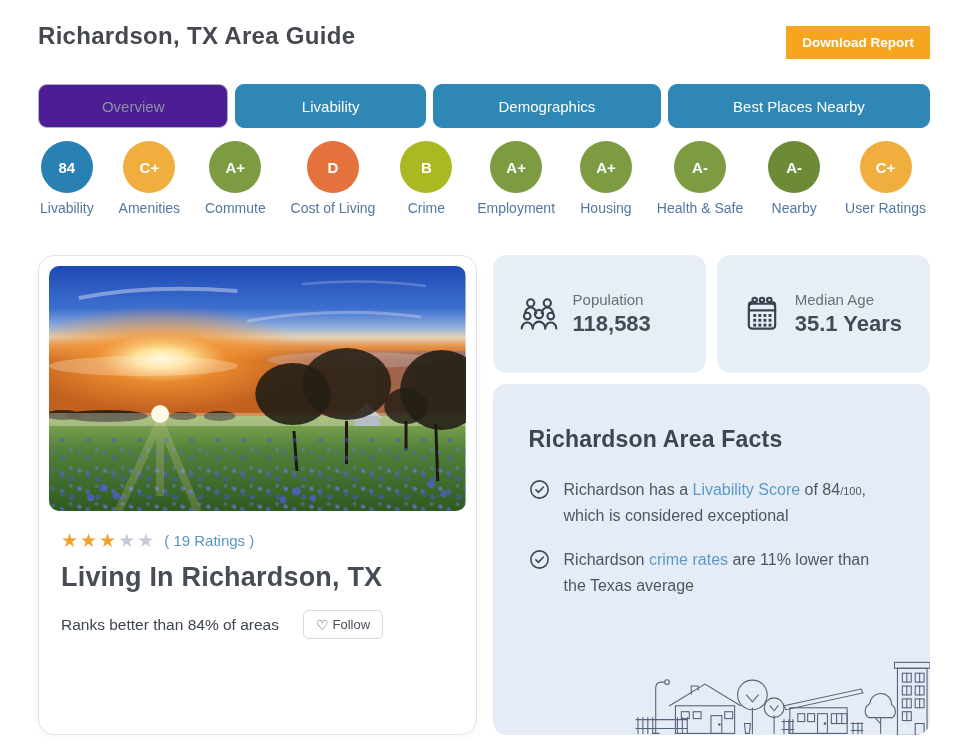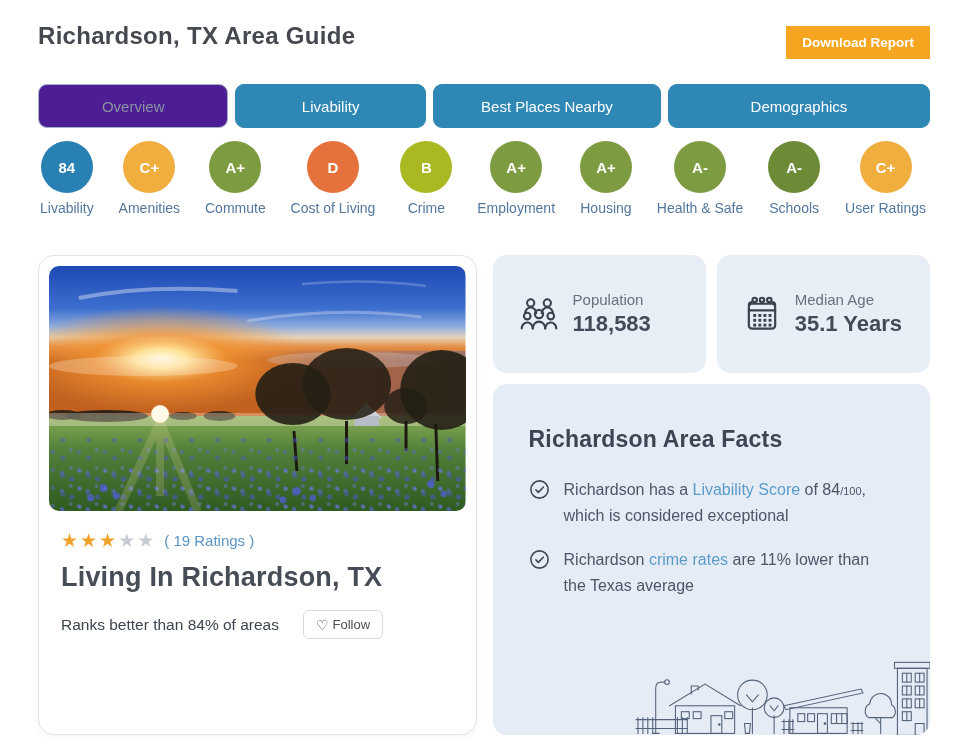--- a/index.html
+++ b/index.html
@@ -84,25 +84,25 @@
   <div class="tabs" id="tabs">
     <div class="tab active">
         <span>Overview</span>
       </div>
 
     <div class="tab">
         <span>Livability</span>
       </div>
 
     <div class="tab">
+        <span>Demographics</span>
+      </div>
+
+    <div class="tab">
         <span>Best Places Nearby</span>
-      </div>
-
-    <div class="tab">
-        <span>Demographics</span>
       </div>
   </div>
 
   <div class="scores" id="scores">
     <div class="score">
       <div class="score-circle" style="background: rgb(41, 128, 179);">84</div>
       <div class="score-label">Livability</div>
     </div>
 
     <div class="score">
@@ -135,21 +135,21 @@
       <div class="score-label">Housing</div>
     </div>
 
     <div class="score">
       <div class="score-circle" style="background: rgb(125, 155, 64);">A-</div>
       <div class="score-label">Health &amp; Safe</div>
     </div>
 
     <div class="score">
       <div class="score-circle" style="background: rgb(109, 139, 54);">A-</div>
-      <div class="score-label">Schools</div>
+      <div class="score-label">Nearby</div>
     </div>
 
     <div class="score">
       <div class="score-circle" style="background: rgb(240, 174, 63);">C+</div>
       <div class="score-label">User Ratings</div>
     </div>
   </div>
 
   <div class="main">
 

